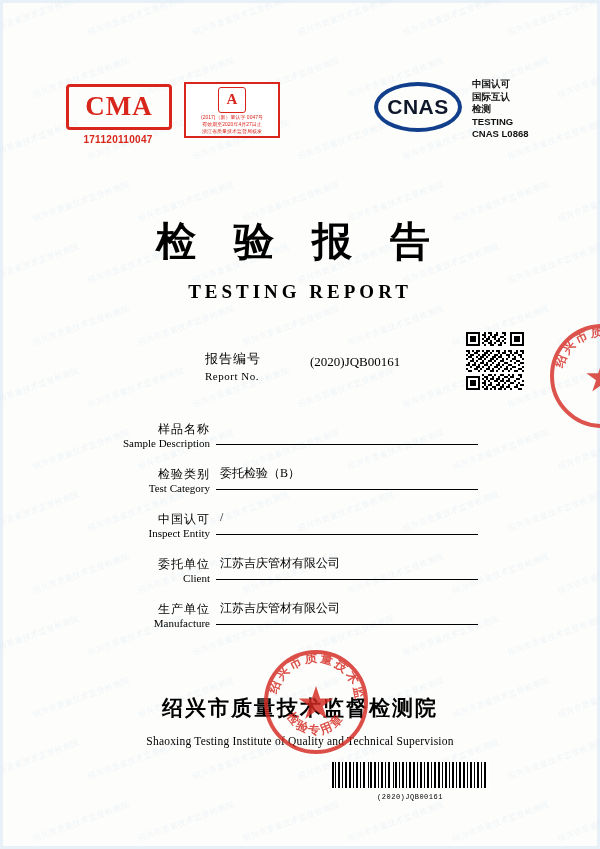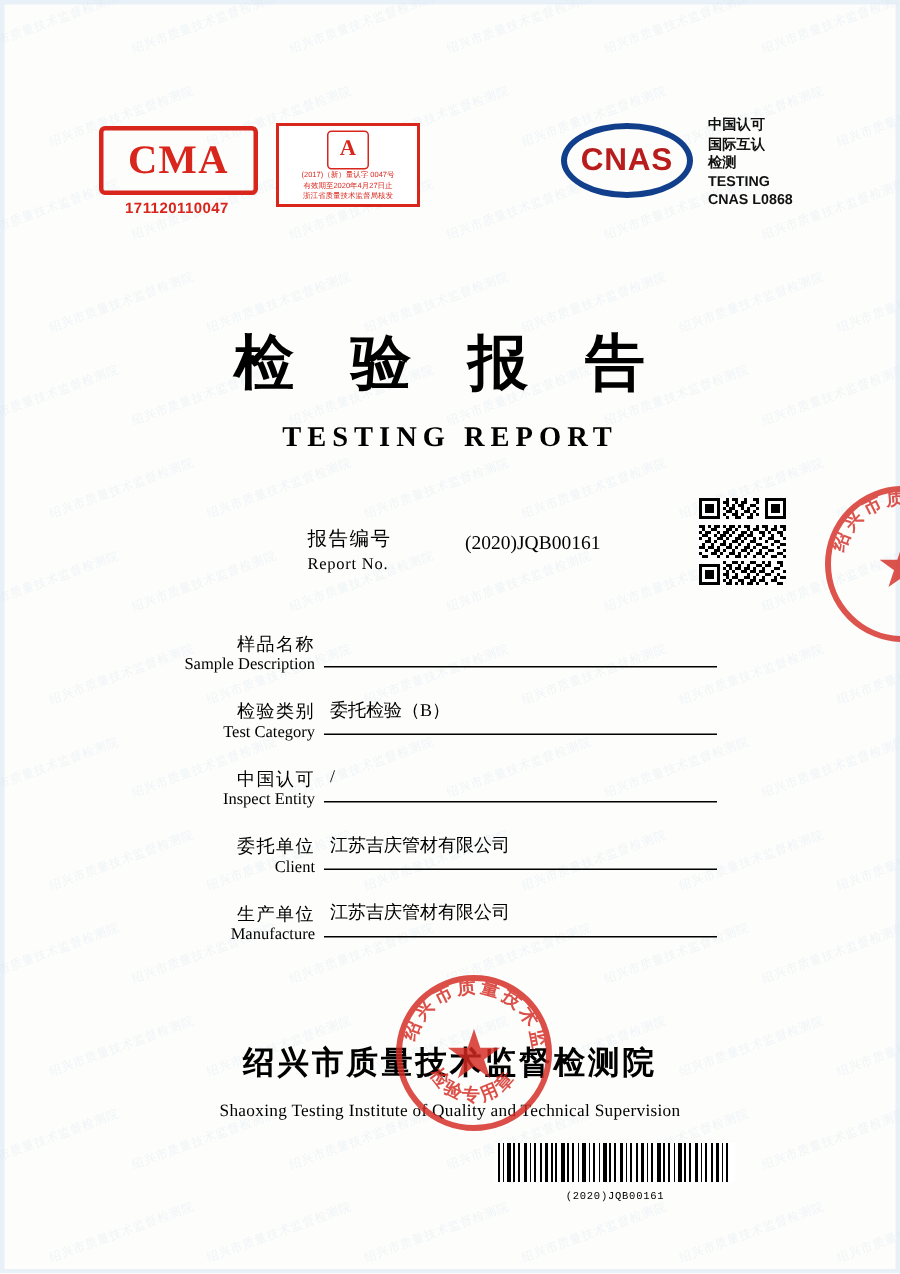--- a/index.html
+++ b/index.html
@@ -160,21 +160,21 @@
     height: 50px;
     border: 4px solid #123f8c;
     border-radius: 50%;
     box-sizing: border-box;
     text-align: center;
   }
   #cnas-text {
     font-family: "Liberation Sans", sans-serif;
     font-weight: bold;
     font-size: 21px;
-    color: #b91c1c;
+    color: #0f172a;
     line-height: 42px;
     letter-spacing: 0.5px;
   }
 
   
   #cnas-info {
     position: absolute;
     left: 472px;
     top: 8px;
     width: 110px;

